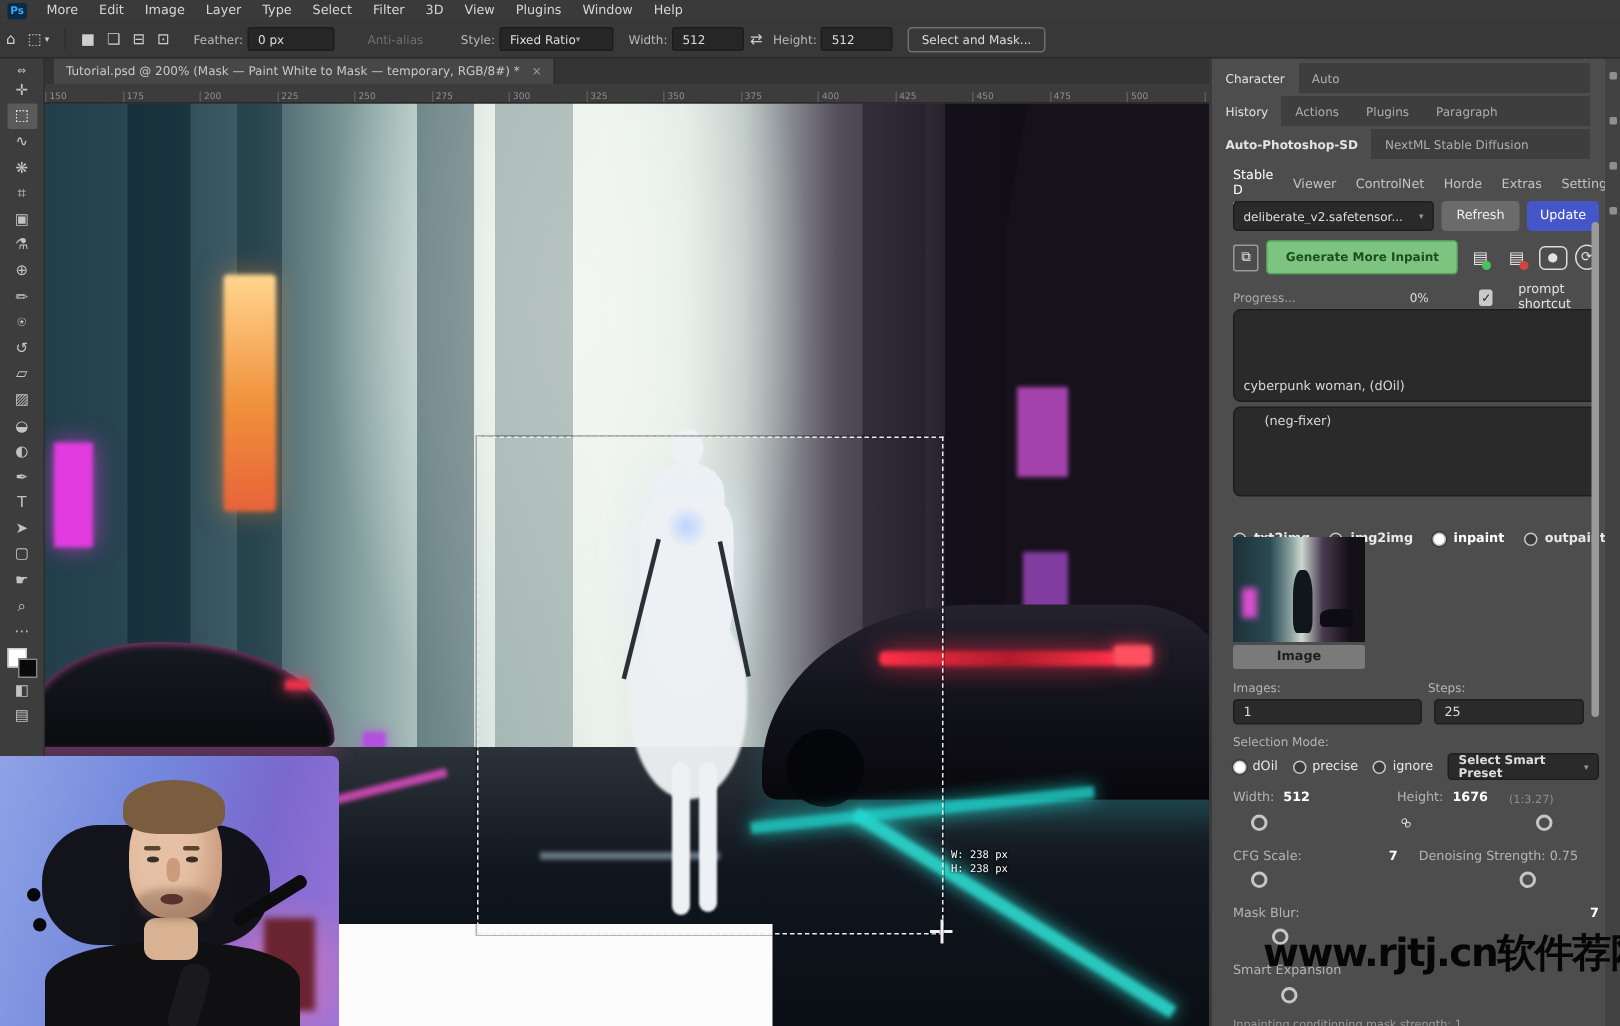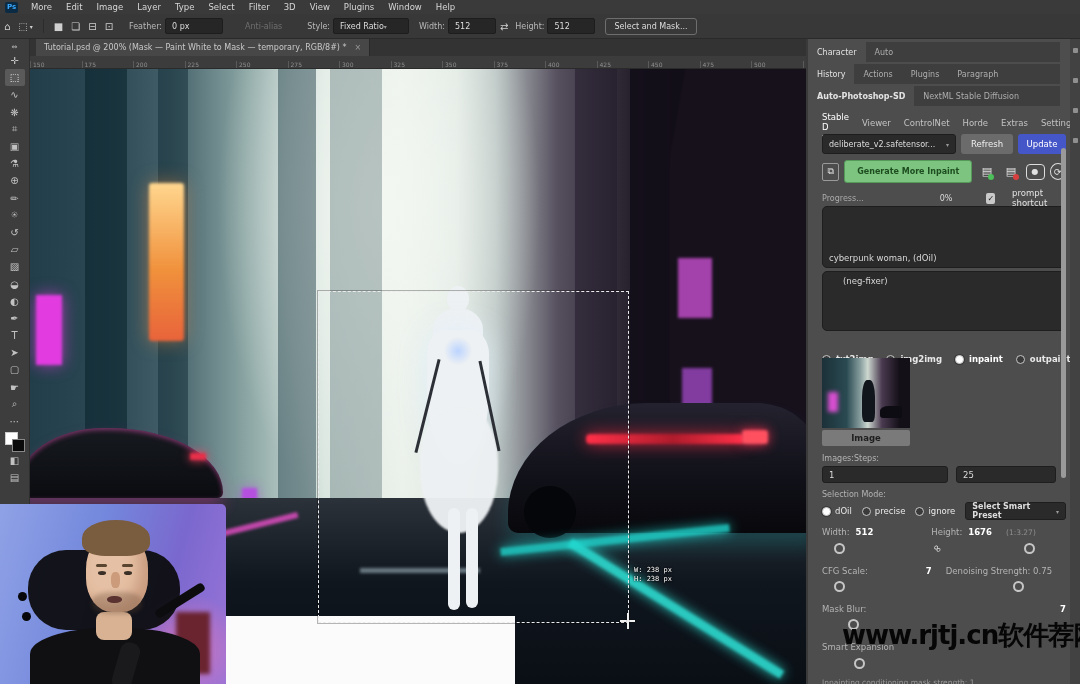--- a/index.html
+++ b/index.html
@@ -324,21 +324,21 @@
         <div style="position:absolute;left:6px;top:34px;width:10px;height:20px;background:#d84fd0;filter:blur(2px)"></div>
         <div style="position:absolute;left:40px;top:22px;width:13px;height:42px;background:#10161c;border-radius:40% 40% 20% 20%"></div>
         <div style="position:absolute;left:58px;top:48px;width:22px;height:12px;background:#0c0c12;border-radius:40% 20% 3px 3px"></div>
       </div>
       <div class="thumb-label">Image</div>
     </div>
   </div>
 
   <div class="row" style="top:416px;width:244px">
     <span class="pl" style="font-size:8px">Images:</span>
-    <span class="pl" style="font-size:8px;">Steps:</span>
+    <span class="pl" style="font-size:8px;margin-left:98px">Steps:</span>
   </div>
   <div class="row" style="top:428px;width:244px;gap:8px">
     <span class="drk" style="width:126px;height:17px">1</span>
     <span class="drk" style="width:100px;height:17px">25</span>
   </div>
 
   <div class="row" style="top:452px">
     <span class="pl" style="font-size:8px">Selection Mode:</span>
   </div>
   <div class="row" style="top:464px;width:244px;gap:4px">

